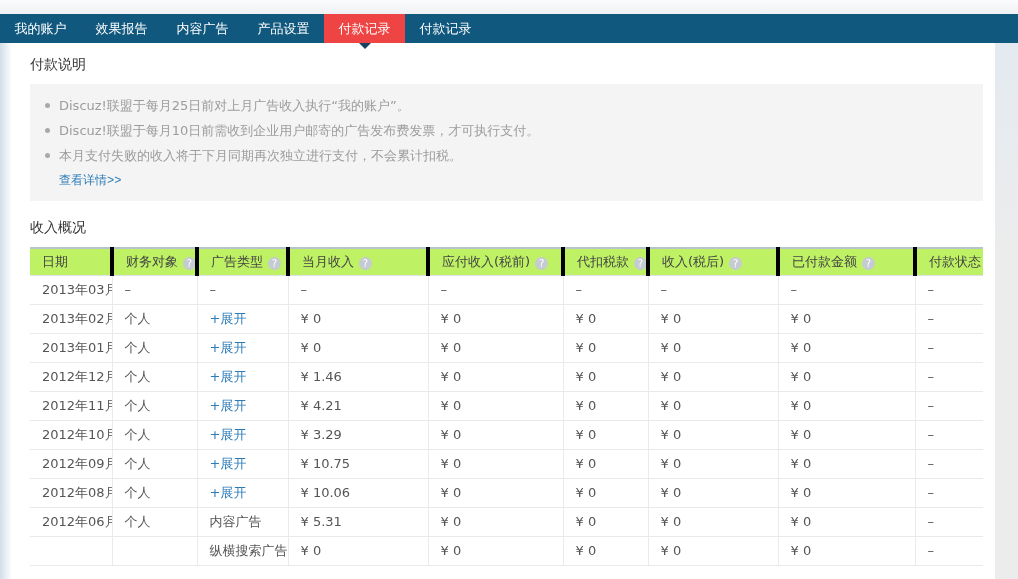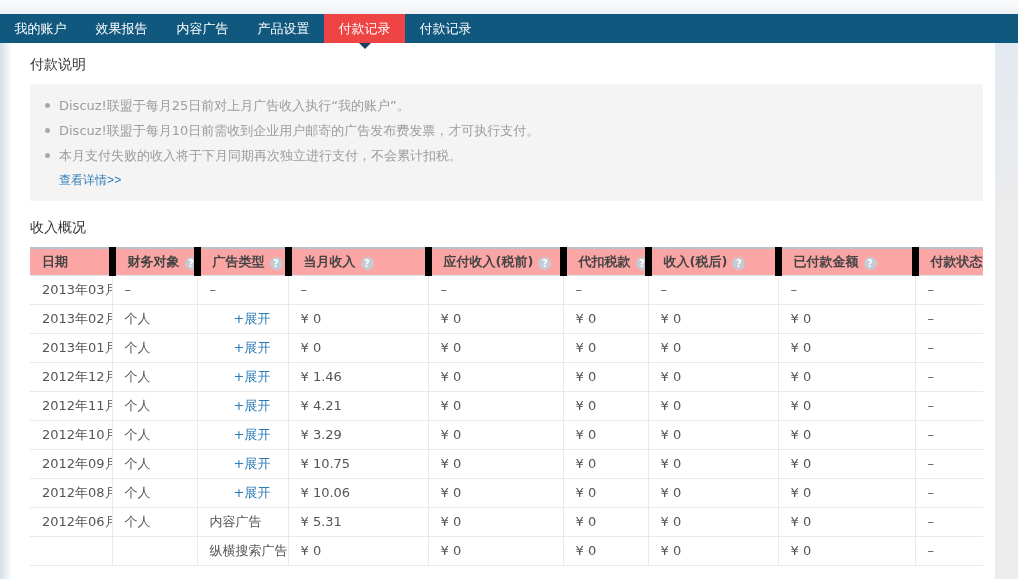--- a/index.html
+++ b/index.html
@@ -120,32 +120,32 @@
   .income-table col:nth-child(2) { width: 85px; }
   .income-table col:nth-child(3) { width: 91px; }
   .income-table col:nth-child(4) { width: 140px; }
   .income-table col:nth-child(5) { width: 135px; }
   .income-table col:nth-child(6) { width: 85px; }
   .income-table col:nth-child(7) { width: 130px; }
   .income-table col:nth-child(8) { width: 137px; }
   .income-table col:nth-child(9) { width: 68px; }
 
   .income-table th {
-    background: #fca5a5;
-    font-weight: bold;
+    background: #bef264;
+    font-weight: normal;
     font-size: 13px;
     color: #444;
     text-align: left;
     height: 27px;
     padding: 0 4px 0 12px;
     border-bottom: 1px solid #dfe3e8;
     white-space: nowrap;
     overflow: hidden;
   }
-  .income-table th + th { border-left: 7px solid #000000; margin-top: 30px; }
+  .income-table th + th { border-left: 4px solid #000000; margin-top: 30px; }
   .income-table td {
     height: 29px;
     padding: 0 4px 0 12px;
     font-size: 13px;
     color: #555;
     border-bottom: 1px solid #e9e9e9;
     background: #ffffff;
     white-space: nowrap;
     overflow: hidden;
   }
@@ -161,21 +161,20 @@
     line-height: 13px;
     text-align: center;
     margin-left: 5px;
     vertical-align: -1px;
     cursor: pointer;
   }
   .expand-link {
     color: #2c7cb8;
     text-decoration: none;
     cursor: pointer;
-    margin-left: 24px;
   }
 </style>
 </head>
 <body>
 
 <div class="top-strip"></div>
 
 <nav class="navbar" id="nav-tabs">
     <div class="nav-tab">我的账户</div>
     <div class="nav-tab">效果报告</div>

